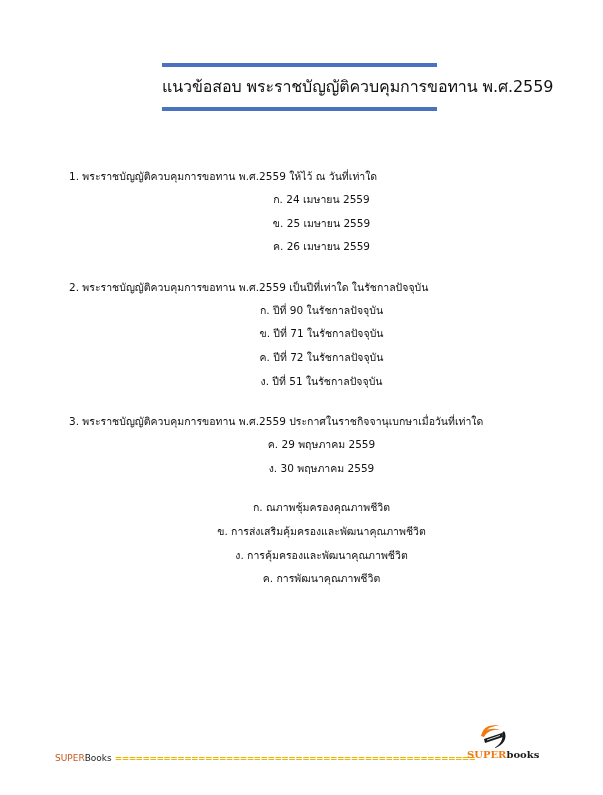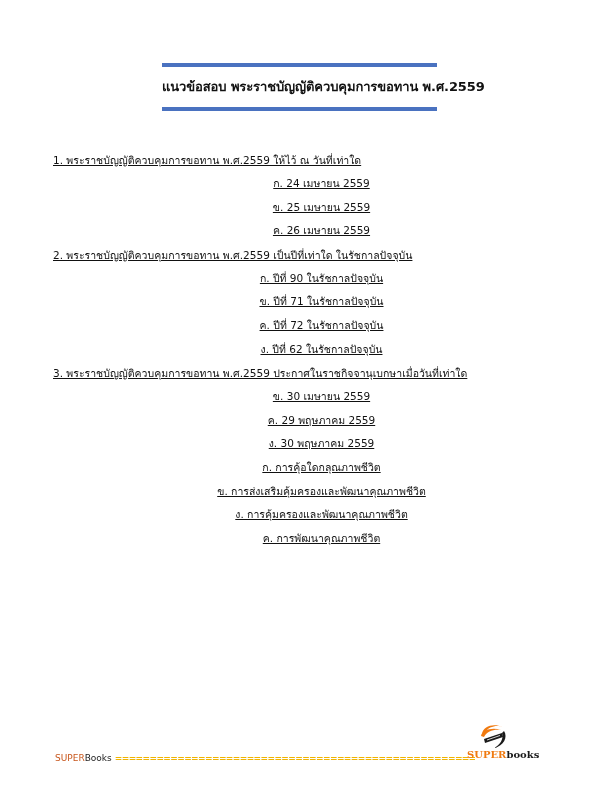--- a/index.html
+++ b/index.html
@@ -28,37 +28,36 @@
       top: 63px;
       width: 275px;
     }
     .title-bar {
       height: 4px;
       background: #4a72c0;
       width: 275px;
     }
     .title-text {
       text-align: center;
-      font-weight: bold;
-      font-size: 13px;
+      font-weight: normal;
+      font-size: 16px;
       line-height: 16px;
       padding: 12px 0 12px 0;
       white-space: nowrap;
       letter-spacing: -0.1px;
     }
     .questions {
       position: absolute;
       left: 53px;
       top: 148px;
       width: 500px;
       font-size: 10.5px;
     }
     .question {
-      margin: 0;
-      text-decoration: underline;
+      margin: 16px;
     }
     .q-text {
       line-height: 24px;
       height: 24px;
       white-space: nowrap;
     }
     .q-text.wrap {
       white-space: normal;
       height: auto;
       line-height: 24px;
@@ -138,32 +137,31 @@
       <div class="choice">ก. 24 เมษายน 2559</div>
       <div class="choice">ข. 25 เมษายน 2559</div>
       <div class="choice">ค. 26 เมษายน 2559</div>
     </div>
 
     <div class="question">
       <div class="q-text">2. พระราชบัญญัติควบคุมการขอทาน พ.ศ.2559 เป็นปีที่เท่าใด ในรัชกาลปัจจุบัน</div>
       <div class="choice">ก. ปีที่ 90 ในรัชกาลปัจจุบัน</div>
       <div class="choice">ข. ปีที่ 71 ในรัชกาลปัจจุบัน</div>
       <div class="choice">ค. ปีที่ 72 ในรัชกาลปัจจุบัน</div>
-      <div class="choice">ง. ปีที่ 62 ในรัชกาลปัจจุบัน</div>
+      <div class="choice">ง. ปีที่ 51 ในรัชกาลปัจจุบัน</div>
     </div>
 
     <div class="question">
       <div class="q-text">3. พระราชบัญญัติควบคุมการขอทาน พ.ศ.2559 ประกาศในราชกิจจานุเบกษาเมื่อวันที่เท่าใด</div>
-      <div class="choice">ข. 30 เมษายน 2559</div>
       <div class="choice">ค. 29 พฤษภาคม 2559</div>
       <div class="choice">ง. 30 พฤษภาคม 2559</div>
     </div>
 
     <div class="question">
-      <div class="choice">ก. การคุ้อใดกลุณภาพชีวิต</div>
+      <div class="choice">ก. ณภาพชุ้มครองคุณภาพชีวิต</div>
       <div class="choice">ข. การส่งเสริมคุ้มครองและพัฒนาคุณภาพชีวิต</div>
       <div class="choice">ง. การคุ้มครองและพัฒนาคุณภาพชีวิต</div>
       <div class="choice">ค. การพัฒนาคุณภาพชีวิต</div>
     </div>
 
   </div>
 
   <div class="footer">
     <span class="brand-super">SUPER</span><span class="brand-books">Books</span><span class="dashes">==================================================================</span>
   </div>

